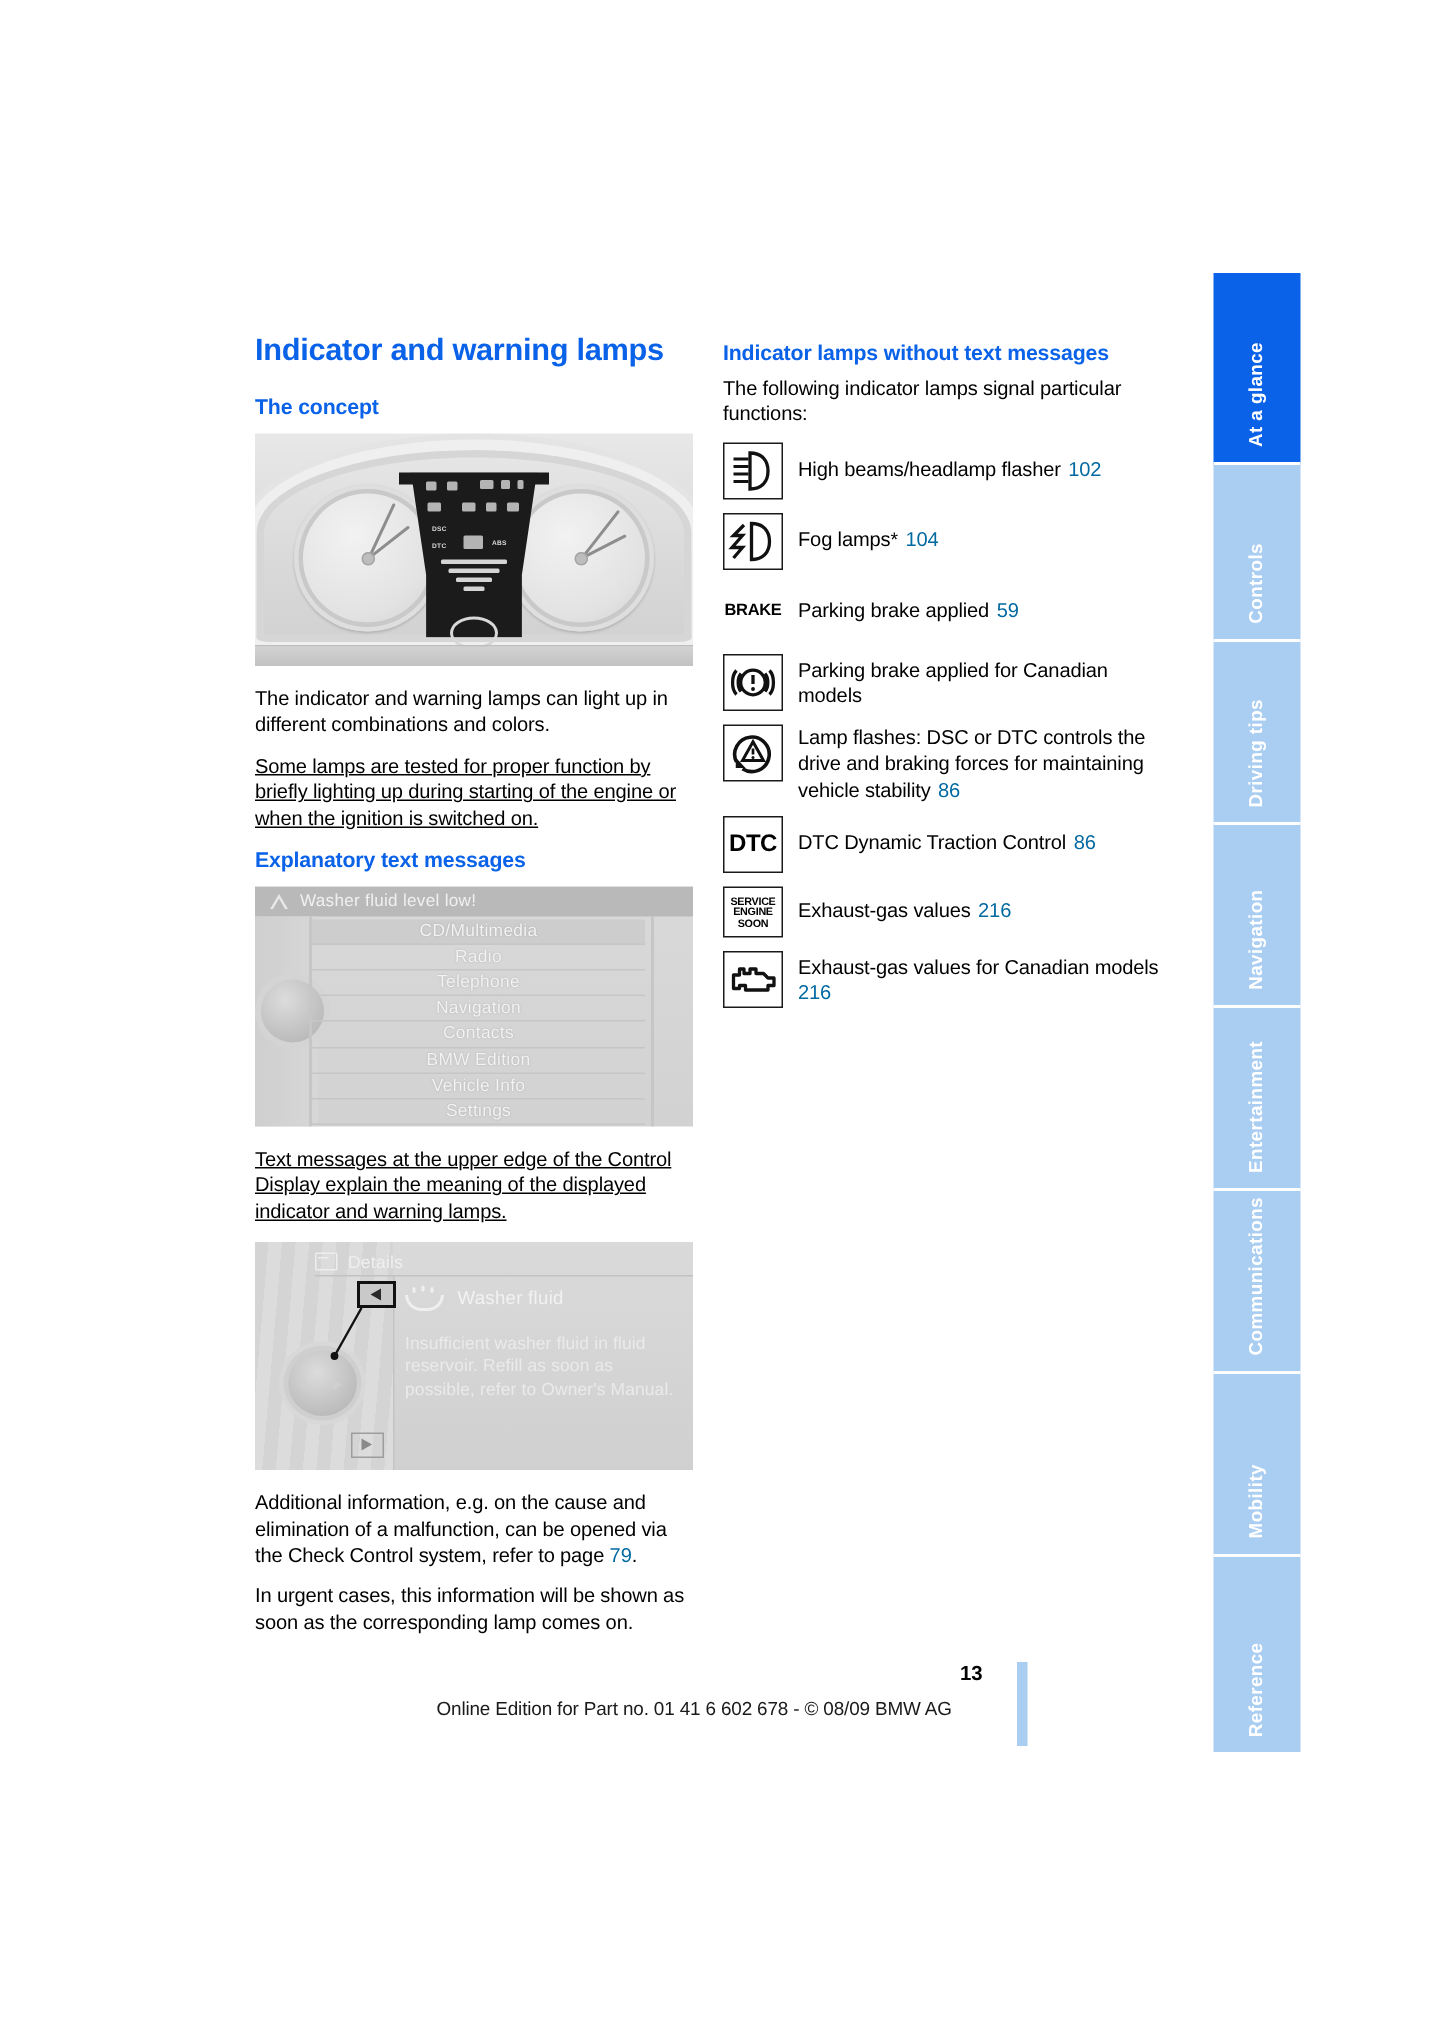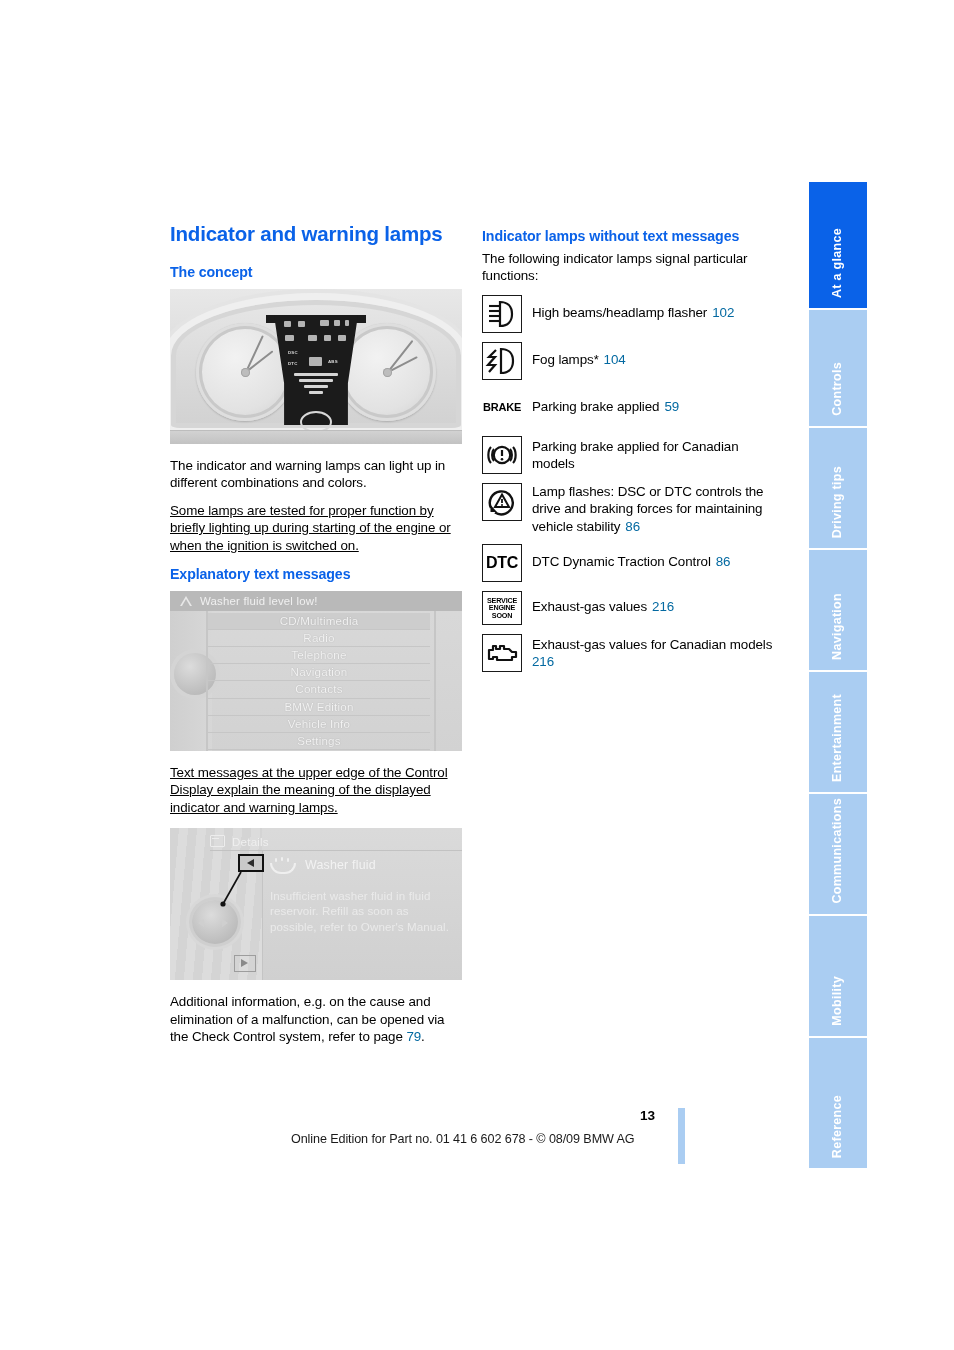--- a/index.html
+++ b/index.html
@@ -640,20 +640,21 @@
             </span>
             <span class="wf-title">Washer fluid</span>
           </div>
           <div class="wf-body">Insufficient washer fluid in fluid reservoir. Refill as soon as possible, refer to Owner's Manual.</div>
         </div>
       </div>
     </div>
 
     <p class="body"><span>Additional information, e.g. on the cause and elimination of a malfunction, can be opened via the Check Control system, refer to page </span><span class="pref">79</span><span>.</span></p>
 
+    <p class="body">In urgent cases, this information will be shown as soon as the corresponding lamp comes on.</p>
   </div>
 
   <div class="col-right">
     <h2 class="sub right-head">Indicator lamps without text messages</h2>
     <p class="body">The following indicator lamps signal particular functions:</p>
 
     <div class="lamp-list">
 
       <div class="lamp-row">
         <span class="lamp-icon">

